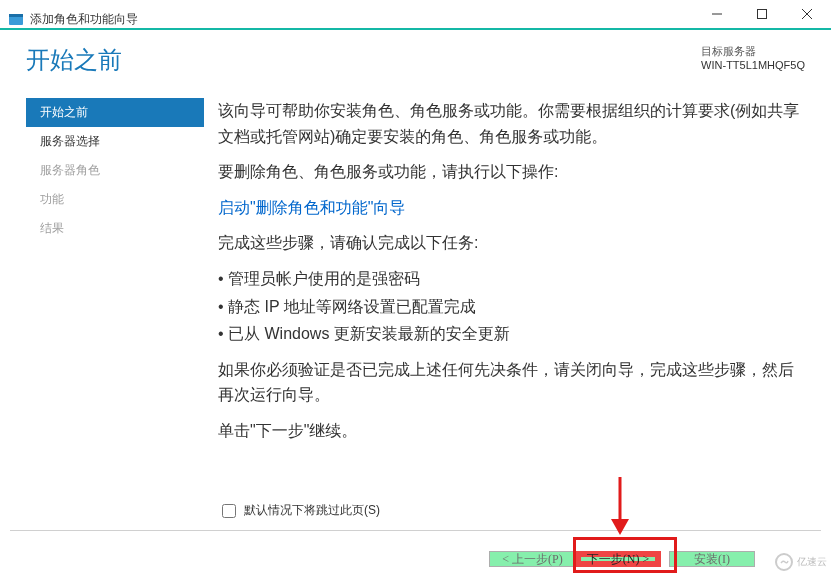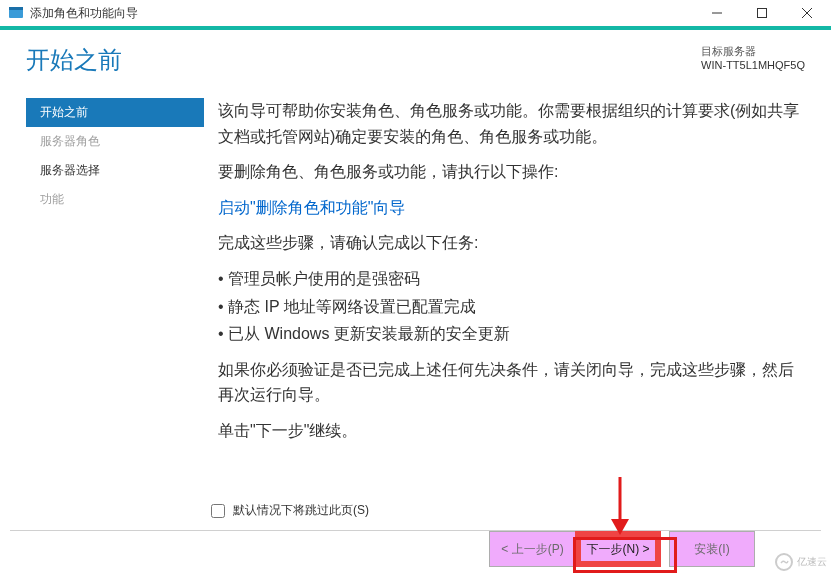--- a/index.html
+++ b/index.html
@@ -9,23 +9,23 @@
       background: #fff;
       color: #323232;
       width: 831px;
       height: 577px;
       overflow: hidden;
       position: relative;
     }
     .titlebar {
       height: 30px;
       display: flex;
-      align-items: center;
+      align-items: flex-end;
       padding: 0 2px 0 8px;
-      border-bottom: 4px solid #14b8a6;
+      border-bottom: 2px solid #14b8a6;
     }
     .titlebar-icon {
       width: 16px;
       height: 16px;
       margin-right: 6px;
     }
     .titlebar-title { flex: 1; font-size: 12px; color: #333; }
     .win-controls { display: flex; }
     .win-btn {
       width: 45px; height: 29px;
@@ -70,46 +70,47 @@
       color: #333;
       line-height: 1.6;
     }
     .content p { margin-bottom: 10px; }
     .link { color: #0066cc; cursor: pointer; }
     .bullets { margin: 6px 0 10px 0; }
     .bullets div::before { content: "• "; }
     .bullets div { margin-bottom: 2px; }
     .skip-row {
       position: absolute;
-      left: 211px;
+      left: 222px;
       bottom: 58px;
       display: flex;
       align-items: center;
     }
     .skip-row input { width: 14px; height: 14px; margin-right: 8px; }
     .footer-sep {
       position: absolute;
       left: 10px; right: 10px; bottom: 46px;
       border-top: 1px solid #d0d0d0;
     }
     .footer {
       position: absolute;
       right: 76px; bottom: 10px;
       display: flex; gap: 8px;
     }
     .btn {
       min-width: 86px;
-      height: 36px;
+      height: 16px;
       border: 1px solid #adadad;
-      background: #f0abfc;
+      background: #86efac;
       font-size: 12px;
       display: flex;
       align-items: center;
       justify-content: center;
       color: #6b6b6b;
+      font-family: Liberation Serif, serif;
     }
     .btn.primary { border:6px solid #ef4444; color:#222; }
     .btn-group { display:flex; }
     .btn-group .btn:first-child { border-right: none; }
     .next-highlight {
       position: absolute;
       right: 154px; bottom: 4px;
       width: 104px; height: 36px;
       border: 3px solid #e11b1b;
       pointer-events: none;
@@ -165,23 +166,24 @@
   <div class="page-heading">开始之前</div>
   <div class="target-box">
     <span class="target-label">目标服务器</span>
     <span class="target-value">WIN-TT5L1MHQF5Q</span>
   </div>
 </div>
 
 <div class="body-area">
   <div class="sidebar">
     <div class="nav-item active">开始之前</div>
+    <div class="nav-item enabled">服务器选择</div>
     <div class="nav-item">服务器角色</div>
-    <div class="nav-item enabled">服务器选择</div>
     <div class="nav-item">功能</div>
+    <div class="nav-item">结果</div>
   </div>
 
   <div class="content">
     <p>该向导可帮助你安装角色、角色服务或功能。你需要根据组织的计算要求(例如共享文档或托管网站)确定要安装的角色、角色服务或功能。</p>
     <p>要删除角色、角色服务或功能，请执行以下操作:</p>
     <p><span class="link">启动"删除角色和功能"向导</span></p>
     <p>完成这些步骤，请确认完成以下任务:</p>
     <div class="bullets">
       <div>管理员帐户使用的是强密码</div>
       <div>静态 IP 地址等网络设置已配置完成</div>

